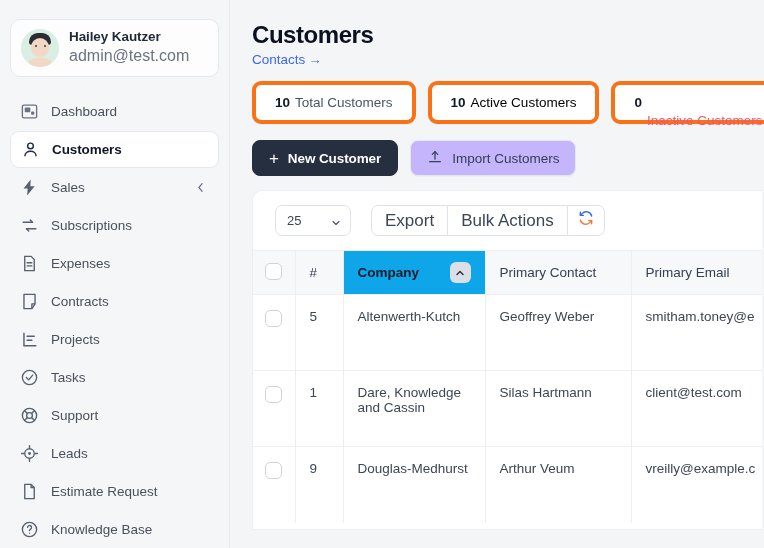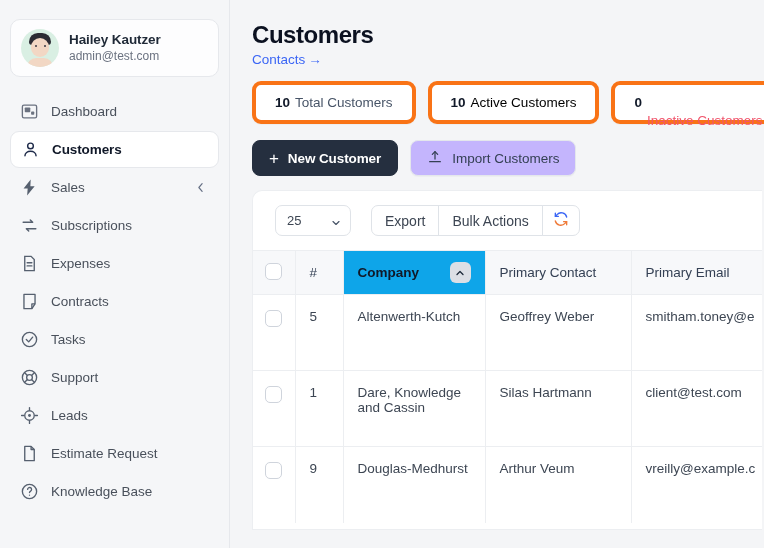--- a/index.html
+++ b/index.html
@@ -54,21 +54,21 @@
     position: absolute; left: 6px; top: 29px; width: 26px; height: 12px;
     background: #f2d7c4; border-radius: 9px 9px 0 0;
   }
   .user-meta { min-width: 0; }
   .user-name {
     font-size: 13.5px; font-weight: bold; color: #1f2937;
     line-height: 1.25; letter-spacing: -0.1px;
     white-space: nowrap;
   }
   .user-email {
-    font-size: 12px; color: #6b7280; line-height: 1.3;
+    font-size: 16px; color: #6b7280; line-height: 1.3;
     white-space: nowrap;
   }
 
   .nav { display: flex; flex-direction: column; }
   .nav-item {
     display: flex; align-items: center; gap: 12px;
     height: 37px;
     padding: 0 10px;
     border-radius: 9px;
     margin: 0 2px 1px 2px;
@@ -172,21 +172,21 @@
   .select-wrap { position: relative; margin-right: 12px; }
   .select-wrap .chev {
     position: absolute; right: 9px; top: 10px; pointer-events: none;
   }
   .btn-group { display: flex; }
   .btn-group > div {
     height: 31px;
     border: 1px solid #dfe3e8;
     background: #ffffff;
     display: flex; align-items: center; justify-content: center;
-    font-size: 14px; color: #3d4653;
+    font-size: 17px; color: #3d4653;
     cursor: pointer;
     padding: 0 13px;
     margin-left: -1px;
   }
   .btn-group > div:first-child { border-radius: 7px 0 0 7px; margin-left: 0; }
   .btn-group > div:last-child { border-radius: 0 7px 7px 0; padding: 0 10px; }
 
   table { border-collapse: collapse; width: 510px; table-layout: fixed; }
   thead th {
     background: #f7f8fa;
@@ -314,20 +314,29 @@
       <div class="nav-item">
         <span class="nav-ico">
           <svg viewBox="0 0 24 24" width="19" height="19" fill="none" stroke="#56606f" stroke-width="1.7" stroke-linejoin="round">
             <path d="M5 3h14v12l-4 6H5z"></path>
               <path d="M19 15h-4v6"></path>
           </svg>
         </span>
         <span class="label">Contracts</span>
       </div>
 
+      <div class="nav-item">
+        <span class="nav-ico">
+          <svg viewBox="0 0 24 24" width="19" height="19" fill="none" stroke="#56606f" stroke-width="1.8" stroke-linecap="round">
+            <path d="M5 4v16h15"></path>
+              <path d="M9 8h9M9 13h6"></path>
+          </svg>
+        </span>
+        <span class="label">Projects</span>
+      </div>
 
       <div class="nav-item">
         <span class="nav-ico">
           <svg viewBox="0 0 24 24" width="19" height="19" fill="none" stroke="#56606f" stroke-width="1.7" stroke-linecap="round" stroke-linejoin="round">
             <circle cx="12" cy="12" r="9"></circle>
               <polyline points="8 12 11 15 16 9"></polyline>
           </svg>
         </span>
         <span class="label">Tasks</span>
       </div>

